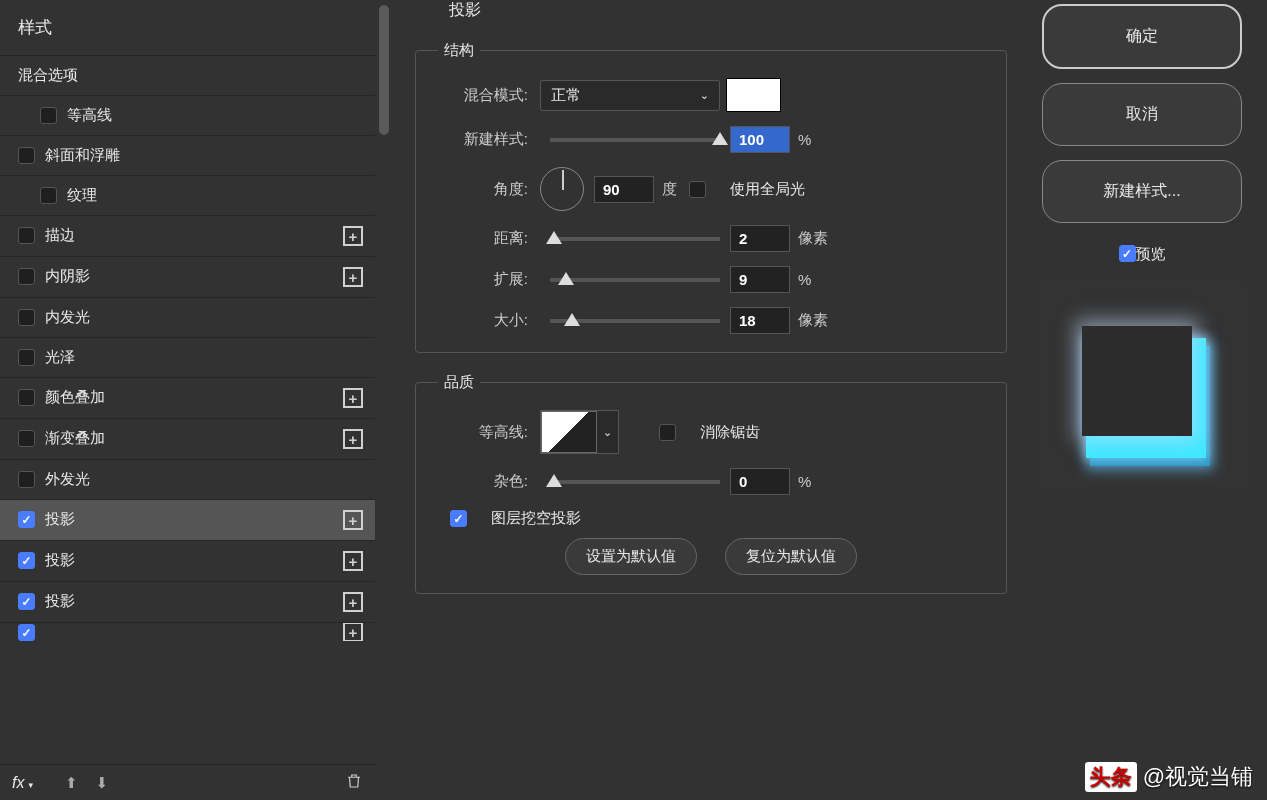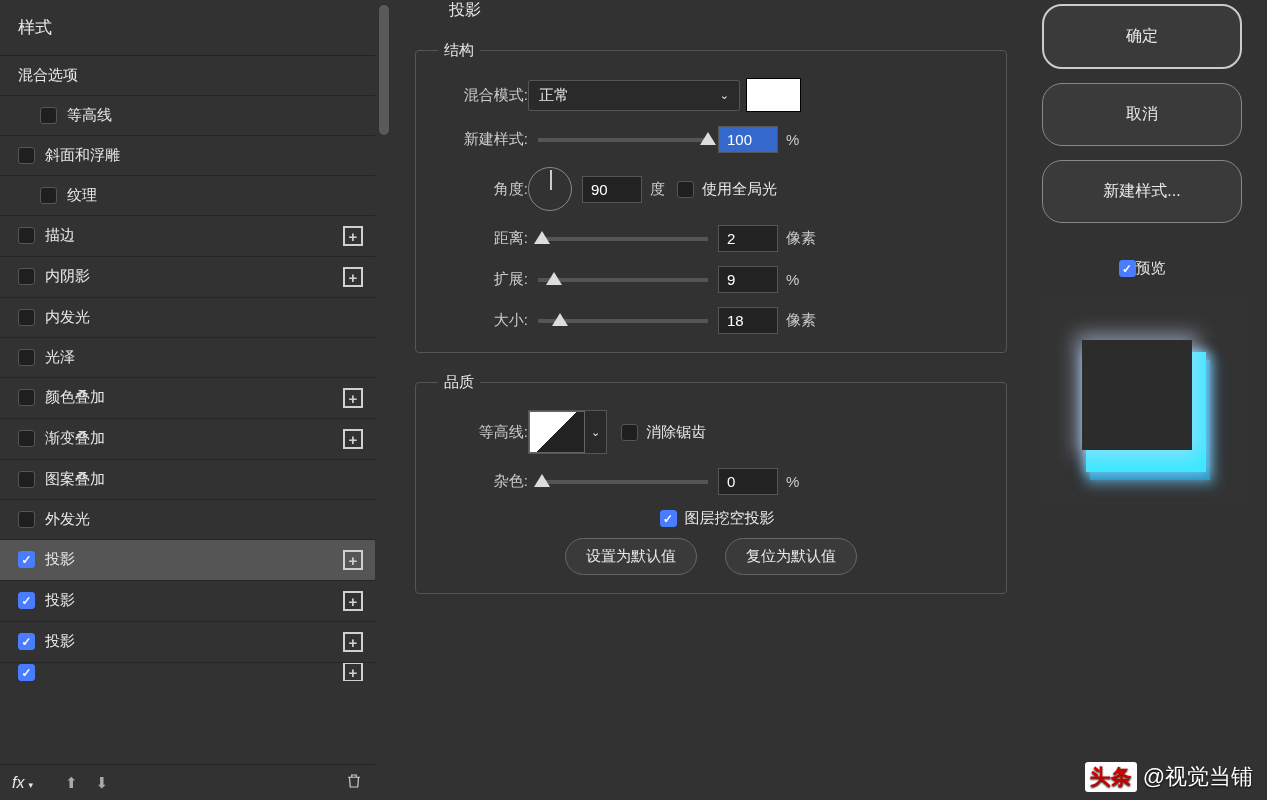--- a/index.html
+++ b/index.html
@@ -69,58 +69,58 @@
 }
 fieldset {
   border: 1px solid #555; border-radius: 4px;
   padding: 18px 22px; margin-bottom: 20px; margin-top: 12px;
 }
 legend { padding: 0 6px; font-size: 15px; }
 .row {
   display: flex; align-items: center; margin-bottom: 14px;
 }
 .row label.lbl {
-  width: 90px; text-align: right; 
+  width: 90px; text-align: right; margin-right: 12px;
   color: #ccc;
 }
 .select {
   background: #2a2a2a; border: 1px solid #555;
-  padding: 5px 10px; width: 212px;
+  padding: 5px 10px; width: 180px;
   display: flex; justify-content: space-between; align-items: center;
   border-radius: 2px;
 }
 .select .chev { font-size: 11px; }
 .color-swatch {
   width: 55px; height: 34px; background: #fff; border: 1px solid #000;
   margin-left: 6px;
 }
 .slider {
   flex: 1; max-width: 170px; height: 4px; background: #555;
   position: relative; margin: 0 10px;
 }
 .slider .thumb {
   width: 0; height: 0; position: absolute; top: -6px;
   border-left: 8px solid transparent; border-right: 8px solid transparent;
   border-bottom: 13px solid #ddd;
 }
 .num-input {
   width: 60px; background: #222; border: 1px solid #555;
-  padding: 4px 8px; color: #fff; font-size: 15px;
+  padding: 4px 8px; color: #fff; font-size: 15px; font-weight: bold;
 }
 .num-input.selected { background: #3468cc; color: #fff; }
 .unit { margin-left: 8px; color: #ccc; }
 .angle-dial {
   width: 44px; height: 44px; border: 1px solid #888; border-radius: 50%;
   position: relative; margin-right: 10px;
 }
 .angle-dial .needle {
   position: absolute; width: 1.5px; height: 20px; background: #ccc;
   left: 50%; top: 2px; transform-origin: bottom center;
 }
-.chk-label { display: flex; align-items: center; gap: 8px; margin-left: 12px; }
+.chk-label { display: flex; align-items: center; gap: 24px; margin-left: 12px; }
 .contour-swatch {
   width: 56px; height: 42px; background: #fff;
   background: linear-gradient(135deg, #fff 0%, #fff 49%, #222 50%, #222 100%);
   border: 1px solid #666;
 }
 .contour-select {
   display: flex; align-items: center;
   border: 1px solid #555; background: #2a2a2a;
 }
 .contour-select .dd { padding: 0 6px; font-size: 11px; }
@@ -131,21 +131,21 @@
 .bottom-btns { display: flex; justify-content: center; gap: 28px; margin-top: 10px; }
 
 
 .right { width: 240px; padding: 4px 10px 0 0; display: flex; flex-direction: column; align-items: center; gap: 14px; }
 .rbtn {
   width: 200px; padding: 20px 0;
   background: #3a3a3a; border: 1px solid #888; border-radius: 20px;
   color: #e8e8e8; font-size: 16px; text-align: center;
 }
 .rbtn.primary { border: 2px solid #ccc; }
-.preview-chk { display: flex; align-items: center; gap: 0; margin-top: 22px; }
+.preview-chk { display: flex; align-items: flex-start; gap: 0; margin-top: 8px; }
 .preview-box {
   width: 208px; height: 208px; background: #333;
   display: flex; align-items: center; justify-content: center; margin-top: 4px;
   position: relative;
 }
 .preview-inner {
   position: relative; width: 120px; height: 120px;
 }
 .preview-shadow1 {
   position: absolute; width: 120px; height: 120px;
@@ -239,26 +239,20 @@
               <span>颜色叠加</span>
             </div>
             <span class="add-icon">+</span>
           </div>
           <div class="style-item">
             <div class="left">
               <span class="chk"></span>
               <span>渐变叠加</span>
             </div>
             <span class="add-icon">+</span>
-          </div>
-          <div class="style-item">
-            <div class="left">
-              <span class="chk"></span>
-              <span>图案叠加</span>
-            </div>
           </div>
           <div class="style-item">
             <div class="left">
               <span class="chk"></span>
               <span>外发光</span>
             </div>
           </div>
           <div class="style-item active">
             <div class="left">
               <span class="chk on"></span>
@@ -370,36 +364,36 @@
 
     <fieldset>
       <legend>品质</legend>
 
       <div class="row">
         <label class="lbl">等高线:</label>
         <div class="contour-select">
           <div class="contour-swatch"></div>
           <span class="dd">⌄</span>
         </div>
-        <div class="chk-label" style="margin-left:14px">
+        <div class="chk-label" style="margin-left:40px">
           <span class="chk"></span>
           <span>消除锯齿</span>
         </div>
       </div>
 
       <div class="row">
         <label class="lbl">杂色:</label>
         <div class="slider">
             <div class="thumb" style="left:-4px"></div>
           </div>
         <input class="num-input" value="0" style="">
         <span class="unit">%</span>
       </div>
 
-      <div class="row" style="justify-content:center; margin-bottom:4px">
+      <div class="row" style="justify-content:flex-start; margin-bottom:4px">
         <div class="chk-label">
           <span class="chk on"></span>
           <span>图层挖空投影</span>
         </div>
       </div>
 
       <div class="bottom-btns">
         <button class="btn-inline">设置为默认值</button>
         <button class="btn-inline">复位为默认值</button>
       </div>

